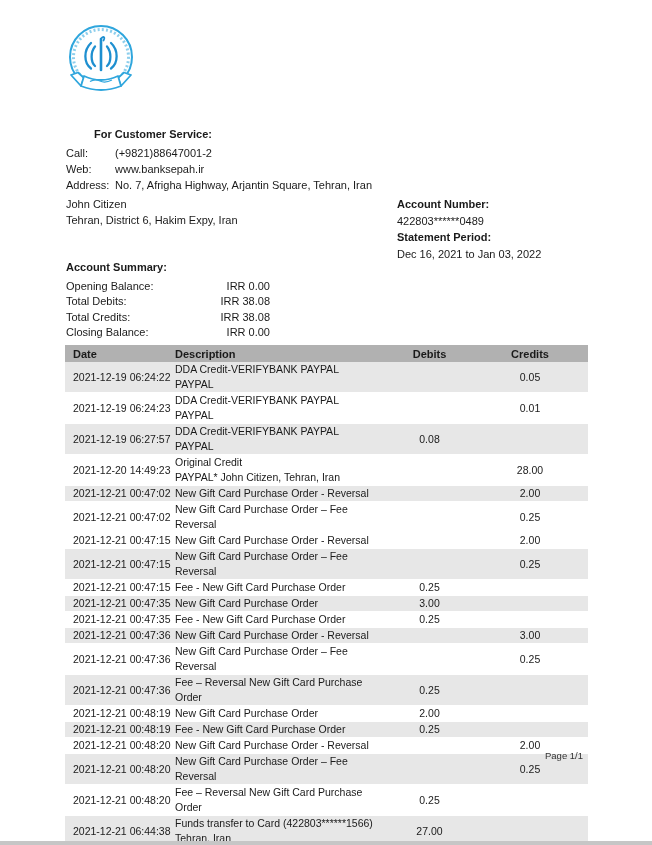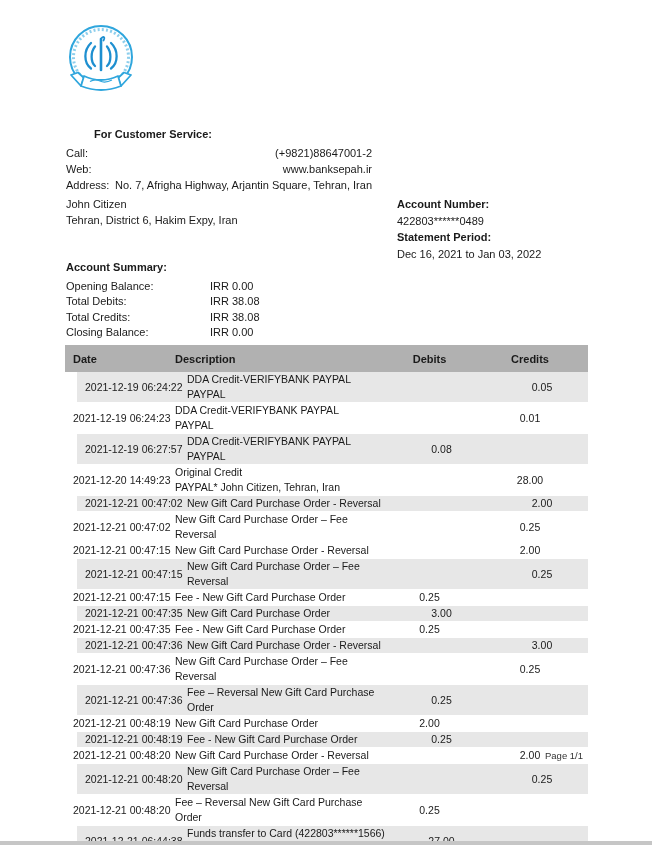--- a/index.html
+++ b/index.html
@@ -5,41 +5,41 @@
   html,body{margin:0;padding:0;background:#fff;}
   #page{
     position:relative;width:652px;height:845px;background:#ffffff;
     font-family:"Liberation Sans","DejaVu Sans",sans-serif;color:#1a1a1a;overflow:hidden;
   }
   
   #logo{position:absolute;left:62px;top:22px;width:78px;height:88px;}
   
   #cs{position:absolute;left:66px;top:126px;font-size:11px;line-height:16px;}
   #cs .hd{font-weight:bold;margin-bottom:3px;margin-left:28px;}
-  .cs-row{display:flex;justify-content:space-between;}
+  .cs-row{display:flex;}
   .cs-row .lbl{width:49px;flex:0 0 49px;}
   
   #holder{position:absolute;left:66px;top:196px;font-size:11px;line-height:16px;}
   #holder .name{font-weight:normal;}
   #acct{position:absolute;left:397px;top:196px;font-size:11px;line-height:16.5px;}
   #acct .b{font-weight:bold;}
   
   #summary{position:absolute;left:66px;top:260px;font-size:11px;line-height:15.2px;width:204px;}
   #summary .hd{font-weight:bold;margin-bottom:4px;}
   .sum-row{display:flex;}
   .sum-row .lbl{flex:1;}
-  .sum-row .val{width:60px;}
+  .sum-row .val{width:60px;text-align:right;}
   
   #txn{position:absolute;left:65px;top:345px;width:523px;font-size:10.5px;}
   .t-grid{display:grid;grid-template-columns:110px 212px 85px 116px;align-items:center;}
-  #txn-head{background:#b1b1b1;height:27px;font-weight:bold;font-size:11px;}
+  #txn-head{background:#b1b1b1;height:17px;font-weight:bold;font-size:11px;}
   #txn-head .c1{padding-left:8px;}
   .c3,.c4{text-align:center;}
   .txn-row{min-height:15px;line-height:15px;border-bottom:1px solid #ffffff;}
-  .txn-row.shaded{background:#e7e7e7;margin-left:12px;}
+  .txn-row.shaded{background:#e7e7e7;}
   .txn-row .c1{padding-left:8px;align-self:center;}
   
   #page-label{position:absolute;left:545px;top:750px;font-size:9.5px;color:#333;}
   #watermark{position:absolute;left:281px;top:756px;font-size:43px;font-weight:bold;letter-spacing:1px;line-height:48px;white-space:nowrap;}
   #watermark .wm-red{-webkit-text-stroke:1.6px #3a0505;}
   #watermark .wm-blue{-webkit-text-stroke:1.6px #04043a;}
   #bottom-bar{position:absolute;left:0;bottom:0;width:652px;height:4px;background:#c6c6c6;}
 </style>
 </head>
 <body>

